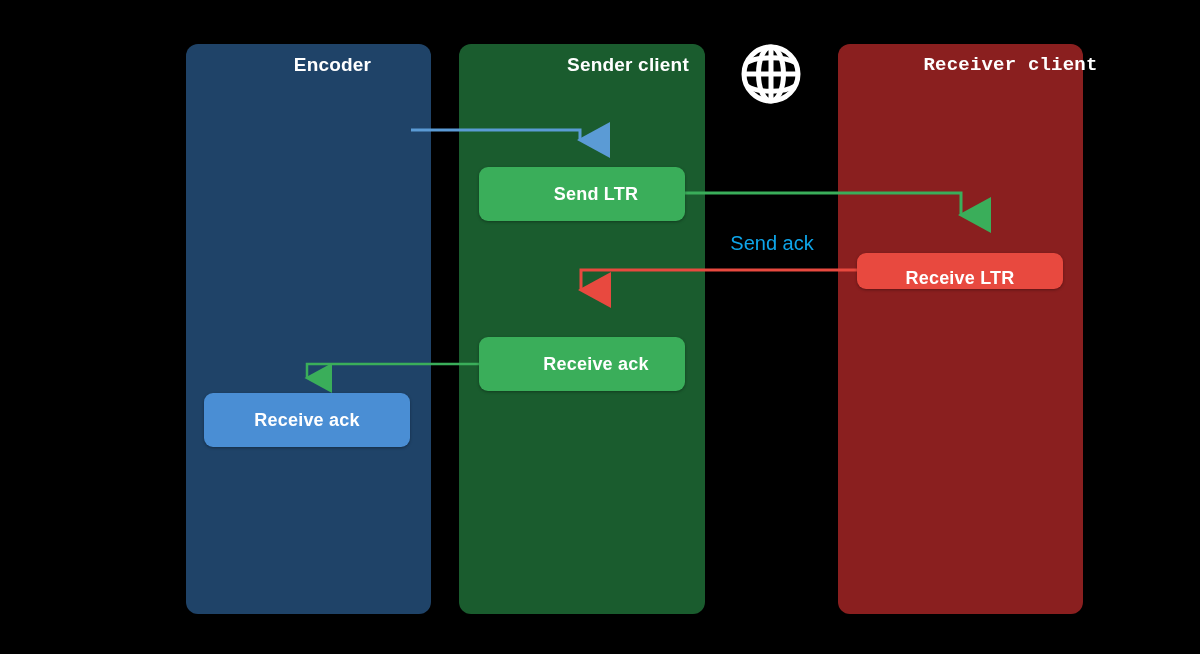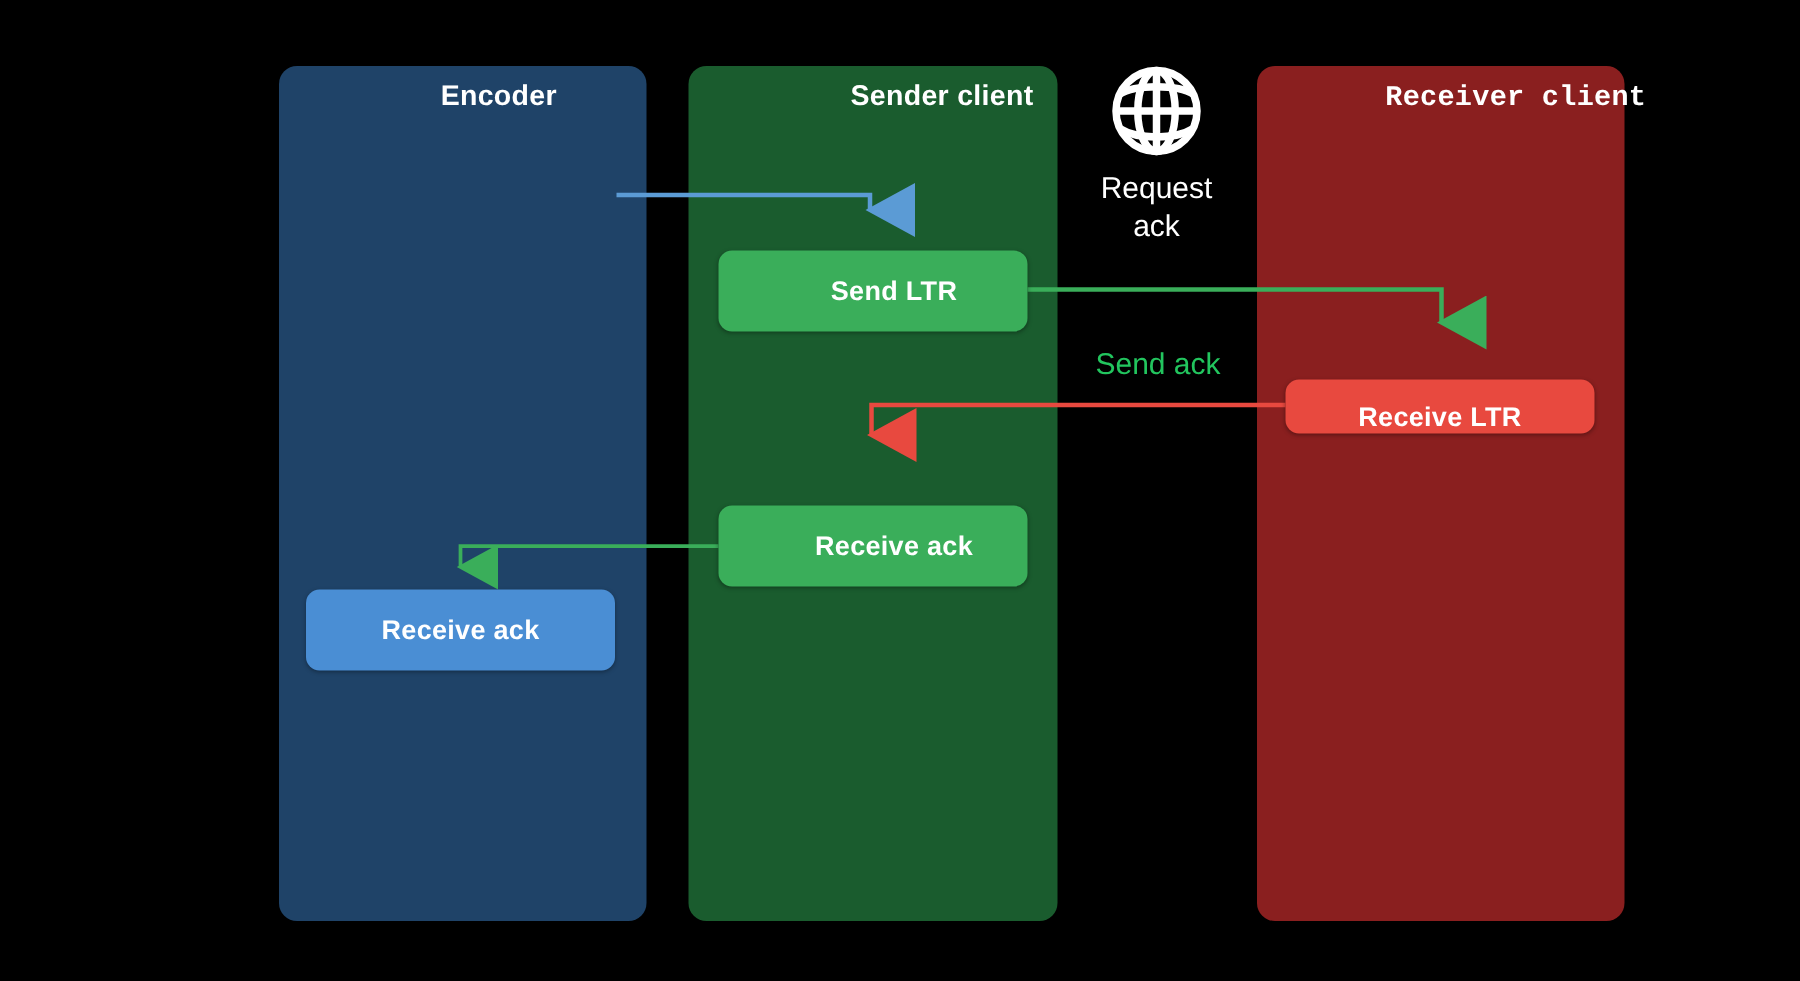--- a/index.html
+++ b/index.html
@@ -101,21 +101,21 @@
     white-space: pre-line;
   }
 
   
   #label-send-ack {
     position: absolute;
     left: 706px;
     top: 232px;
     width: 132px;
     text-align: center;
-    color: #22c55e;
+    color: #0ea5e9;
     font-size: 20px;
     white-space: nowrap;
   }
 </style>
 </head>
 <body>
 
 <div id="stage">
 
   <div class="lane" id="lane-encoder"></div>
@@ -168,19 +168,17 @@
 
   <div id="internet-group">
     <svg id="globe-icon" width="64" height="64" viewBox="0 0 64 64">
       <circle cx="32" cy="32" r="27" fill="none" stroke="#ffffff" stroke-width="5"></circle>
       <ellipse cx="32" cy="32" rx="12.5" ry="27" fill="none" stroke="#ffffff" stroke-width="5"></ellipse>
       <path d="M32,5 L32,59" stroke="#ffffff" stroke-width="5" fill="none"></path>
       <path d="M7,21 C18,14 46,14 57,21" stroke="#ffffff" stroke-width="5" fill="none"></path>
       <path d="M5.5,32 L58.5,32" stroke="#ffffff" stroke-width="5" fill="none"></path>
       <path d="M8,44 C19,51 45,51 56,44" stroke="#ffffff" stroke-width="5" fill="none"></path>
     </svg>
-    <div id="internet-label">Request
-ack</div>
   </div>
 
   <div id="label-send-ack">Send ack</div>
 
 </div>
 
 </body></html>

